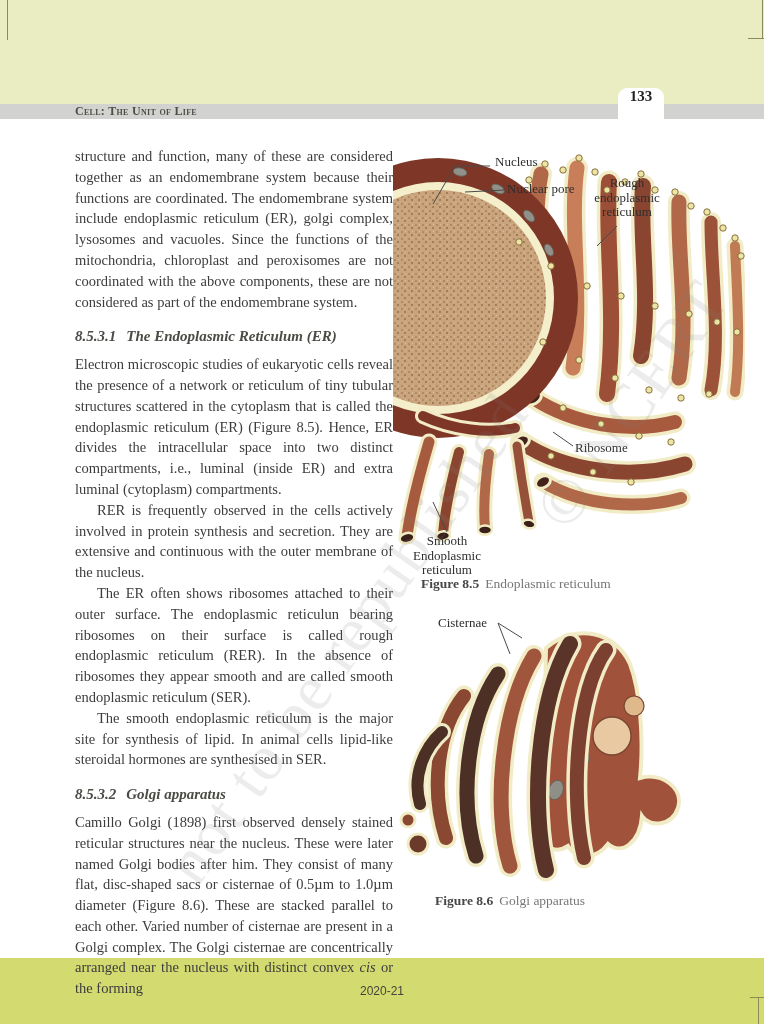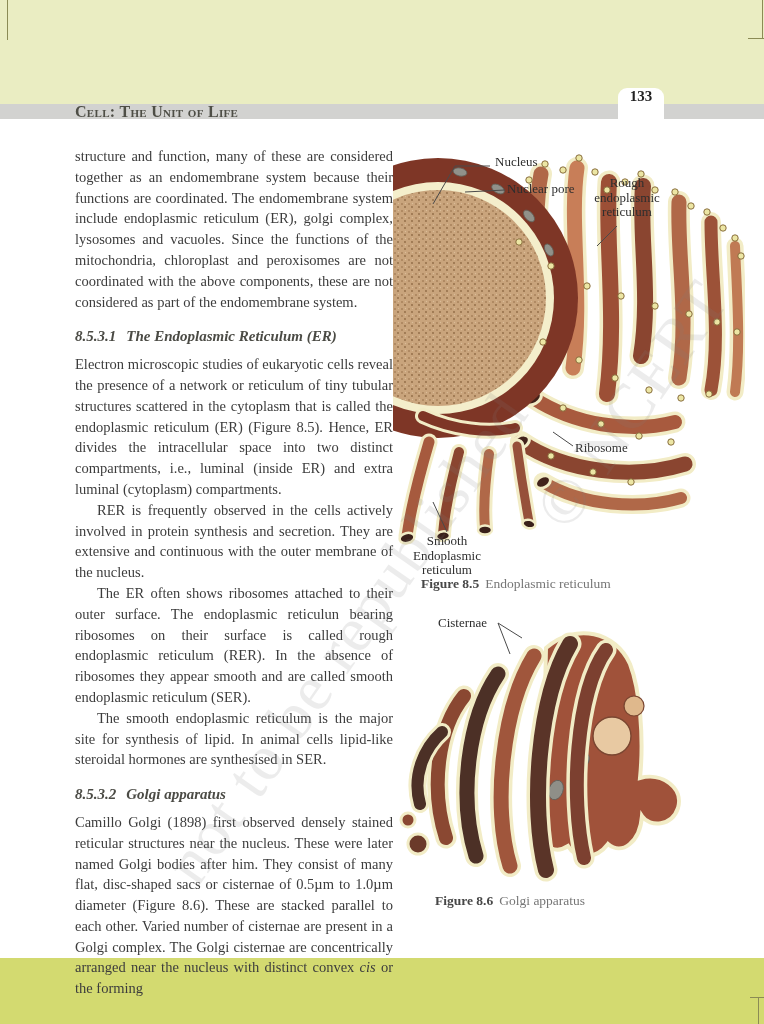--- a/index.html
+++ b/index.html
@@ -8,21 +8,21 @@
   
   .top-band{position:absolute;left:0;top:0;width:764px;height:104px;background:#eaedc2;}
   .bottom-band{position:absolute;left:0;top:958px;width:764px;height:66px;background:#d3da70;}
   .footer-year{position:absolute;left:0;top:984px;width:764px;text-align:center;
         font-family:"Liberation Sans",sans-serif;font-size:12px;color:#44443a;}
   
   .mark{position:absolute;background:#8b8b55;}
   
   .header-bar{position:absolute;left:0;top:104px;width:764px;height:15px;background:#d2d2d0;z-index:1;}
   .header-title{position:absolute;left:75px;top:0;height:15px;line-height:15px;
-        font-variant:small-caps;font-weight:600;font-size:16px;letter-spacing:.3px;color:#4e4e46;}
+        font-variant:small-caps;font-weight:600;font-size:12px;letter-spacing:.3px;color:#4e4e46;}
   .page-tab{position:absolute;left:618px;top:88px;width:46px;height:35px;background:#ffffff;
         border-radius:9px 9px 0 0;z-index:2;text-align:center;}
   .page-number{display:block;padding-top:0;font-weight:bold;font-size:15px;color:#222;}
   
   .text-col{position:absolute;left:75px;top:146px;width:318px;color:#3c3c3c;
         font-size:14.5px;line-height:20.8px;text-align:justify;z-index:2;}
   .text-col p{margin:0;font-family:Liberation Serif, serif;}
   .text-col p.ind{text-indent:22px;}
   .sec-head{margin:14px 0 7px 0;font-weight:bold;font-style:italic;font-size:15px;color:#4b4b45;}
   .sec-head .num{margin-right:10px;}
@@ -239,13 +239,14 @@
     </svg>
     <div class="fig-label" style="left:40px;top:8px;">Cisternae</div>
     <div class="fig-caption" style="left:37px;top:285px;text-align:center;">
       <b>Figure 8.6</b><span>Golgi apparatus</span>
     </div>
   </div>
 
   <div class="wm wm1">© NCERT</div>
   <div class="wm wm2">not to be republished</div>
 
+  <div class="footer-year">2020-21</div>
 </div>
 
 </body></html>

